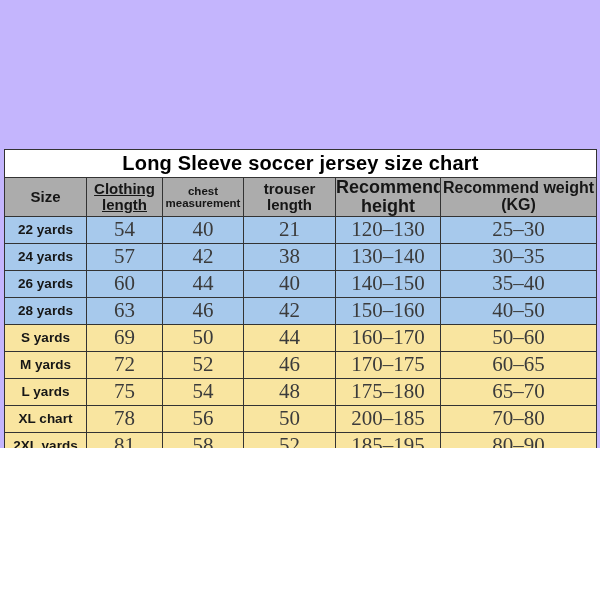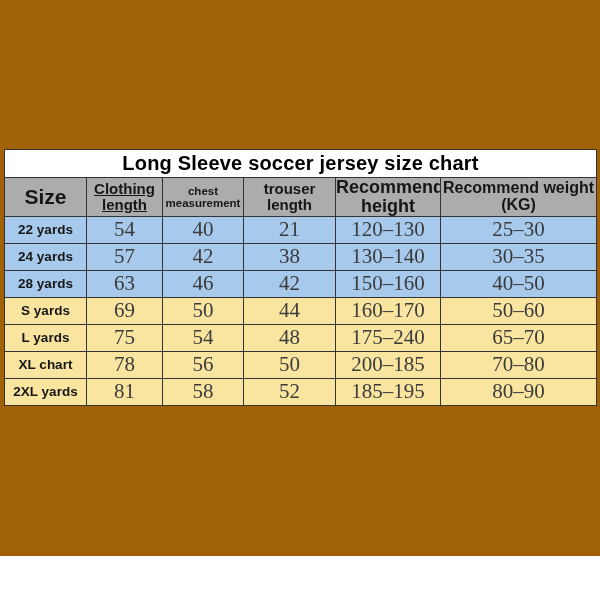--- a/index.html
+++ b/index.html
@@ -3,22 +3,22 @@
 <meta charset="utf-8">
 <style>
   html, body {
     margin: 0;
     padding: 0;
     background: #ffffff;
   }
   .stage {
     position: relative;
     width: 600px;
-    height: 556px;
-    background: #a16207;
+    height: 448px;
+    background: #c4b5fd;
     font-family: "Liberation Sans", sans-serif;
     overflow: hidden;
   }
   table.size-chart {
     position: absolute;
     left: 4px;
     top: 149px;
     width: 592px;
     border-collapse: collapse;
     table-layout: fixed;
@@ -38,21 +38,21 @@
     color: var(--title_text, #000);
     letter-spacing: 0.2px;
   }
   tr.header-row th {
     height: 27px;
     background: var(--header_bg, #acacac);
     color: var(--label_text, #161616);
     font-weight: bold;
     line-height: 1.05;
   }
-  th.h-size            { font-size: 21px; }
+  th.h-size            { font-size: 15px; }
   th.h-clothing        { font-size: 15px; text-decoration: underline; }
   th.h-chest           { font-size: 11.5px; font-weight: normal; }
   th.h-trouser         { font-size: 15px;  font-weight: normal; }
   th.h-height          { font-size: 18px; }
   th.h-weight          { font-size: 16px; }
   tr.data-row td { height: 26px; }
   tr.row-blue   td { background: var(--row_blue,   #a6c8eb); }
   tr.row-yellow td { background: var(--row_yellow, #f9e5a1); }
   td.size-cell {
     font-size: 13.5px;
@@ -102,41 +102,57 @@
       </tr>
       <tr class="data-row row-blue">
         <td class="size-cell">24 yards</td>
         <td class="value-cell">57</td>
         <td class="value-cell">42</td>
         <td class="value-cell">38</td>
         <td class="value-cell">130–140</td>
         <td class="value-cell">30–35</td>
       </tr>
       <tr class="data-row row-blue">
+        <td class="size-cell">26 yards</td>
+        <td class="value-cell">60</td>
+        <td class="value-cell">44</td>
+        <td class="value-cell">40</td>
+        <td class="value-cell">140–150</td>
+        <td class="value-cell">35–40</td>
+      </tr>
+      <tr class="data-row row-blue">
         <td class="size-cell">28 yards</td>
         <td class="value-cell">63</td>
         <td class="value-cell">46</td>
         <td class="value-cell">42</td>
         <td class="value-cell">150–160</td>
         <td class="value-cell">40–50</td>
       </tr>
       <tr class="data-row row-yellow">
         <td class="size-cell">S yards</td>
         <td class="value-cell">69</td>
         <td class="value-cell">50</td>
         <td class="value-cell">44</td>
         <td class="value-cell">160–170</td>
         <td class="value-cell">50–60</td>
       </tr>
       <tr class="data-row row-yellow">
+        <td class="size-cell">M yards</td>
+        <td class="value-cell">72</td>
+        <td class="value-cell">52</td>
+        <td class="value-cell">46</td>
+        <td class="value-cell">170–175</td>
+        <td class="value-cell">60–65</td>
+      </tr>
+      <tr class="data-row row-yellow">
         <td class="size-cell">L yards</td>
         <td class="value-cell">75</td>
         <td class="value-cell">54</td>
         <td class="value-cell">48</td>
-        <td class="value-cell">175–240</td>
+        <td class="value-cell">175–180</td>
         <td class="value-cell">65–70</td>
       </tr>
       <tr class="data-row row-yellow">
         <td class="size-cell">XL chart</td>
         <td class="value-cell">78</td>
         <td class="value-cell">56</td>
         <td class="value-cell">50</td>
         <td class="value-cell">200–185</td>
         <td class="value-cell">70–80</td>
       </tr>

